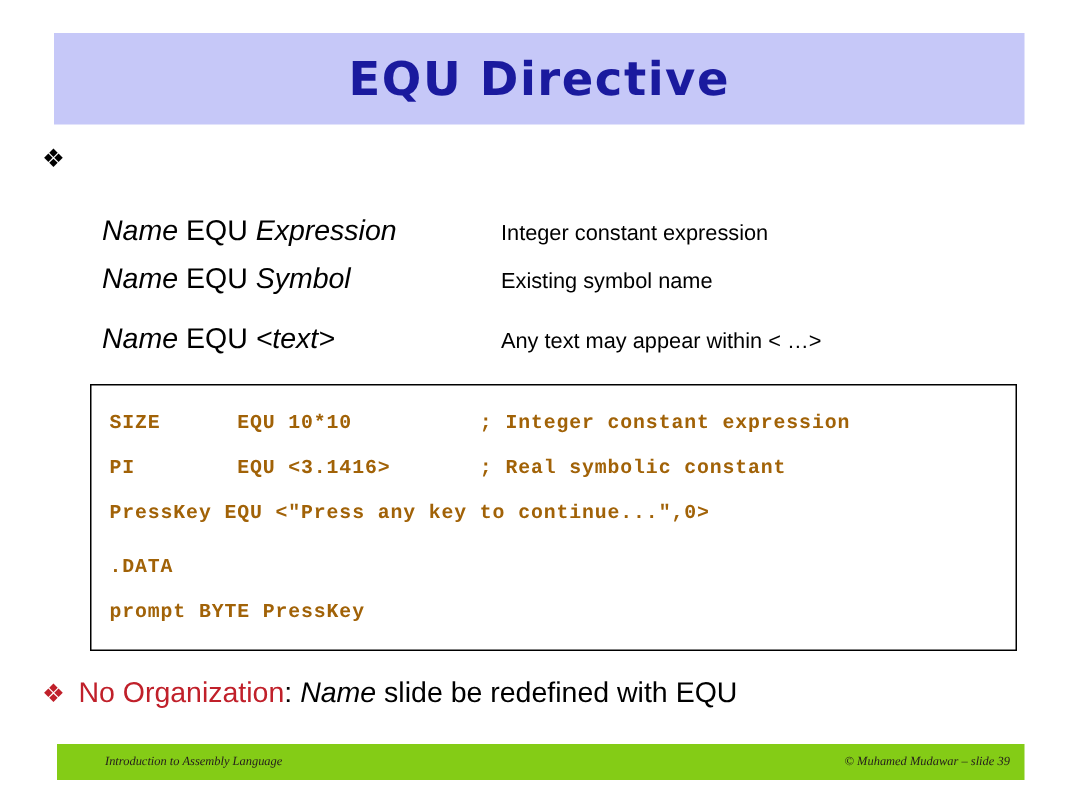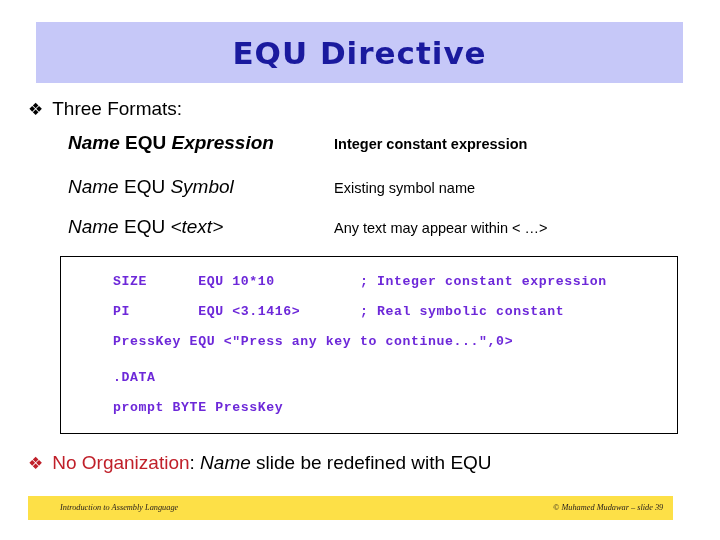--- a/index.html
+++ b/index.html
@@ -76,21 +76,21 @@
   }
   .redef-rest { color: #000000; font-size: 19px; }
   .ital { font-style: italic; }
 
   
   .fmt-row {
     position: absolute;
     left: 68px;
     white-space: nowrap;
   }
-  #fmt-row-0 { top: 132px; font-weight: bold; }
+  #fmt-row-0 { top: 144px; }
   #fmt-row-1 { top: 176px; }
   #fmt-row-2 { top: 216px; }
 
   .fmt-syntax {
     display: inline-block;
     font-family: "Liberation Sans", sans-serif;
     font-size: 19px;
     color: #000000;
     width: 266px;
     vertical-align: baseline;
@@ -114,39 +114,38 @@
     border: 1px solid #000000;
     box-sizing: border-box;
     background: #ffffff;
   }
   .code-line {
     position: absolute;
     left: 12px;
     font-family: "Liberation Mono", "DejaVu Sans Mono", monospace;
     font-size: 13.2px;
     font-weight: bold;
-    color: #6d28d9;
+    color: #a16207;
     white-space: pre;
     letter-spacing: 0.6px;
-    margin-left: 40px;
   }
   #code-line-0 { top: 17px; }
   #code-line-1 { top: 47px; }
   #code-line-2 { top: 77px; }
   #code-line-3 { top: 113px; }
   #code-line-4 { top: 143px; text-align: center; }
 
   
   #footer-band {
     position: absolute;
-    left: 28px;
+    left: 38px;
     top: 496px;
     width: 645px;
     height: 24px;
-    background: #fde047;
+    background: #84cc16;
   }
   .footer-text {
     position: absolute;
     font-family: "Liberation Serif", serif;
     font-style: italic;
     font-size: 8.3px;
     color: #241c1c;
     white-space: nowrap;
     top: 7px;
   }
@@ -158,21 +157,20 @@
 <body>
 
 <div id="slide">
 
   <div class="title-band">
     <div class="title-text">EQU Directive</div>
   </div>
 
   <div class="bullet-row" id="bullet-three-formats">
     <span class="bullet-mark black">❖</span>
-    <span class="bullet-text">Three Formats:</span>
   </div>
 
   <div class="fmt-row" id="fmt-row-0">
     <span class="fmt-syntax">
       <span class="it">Name</span><span> EQU </span><span class="it">Expression</span>
     </span><span class="fmt-desc">Integer constant expression</span>
   </div>
 
   <div class="fmt-row" id="fmt-row-1">
     <span class="fmt-syntax">

